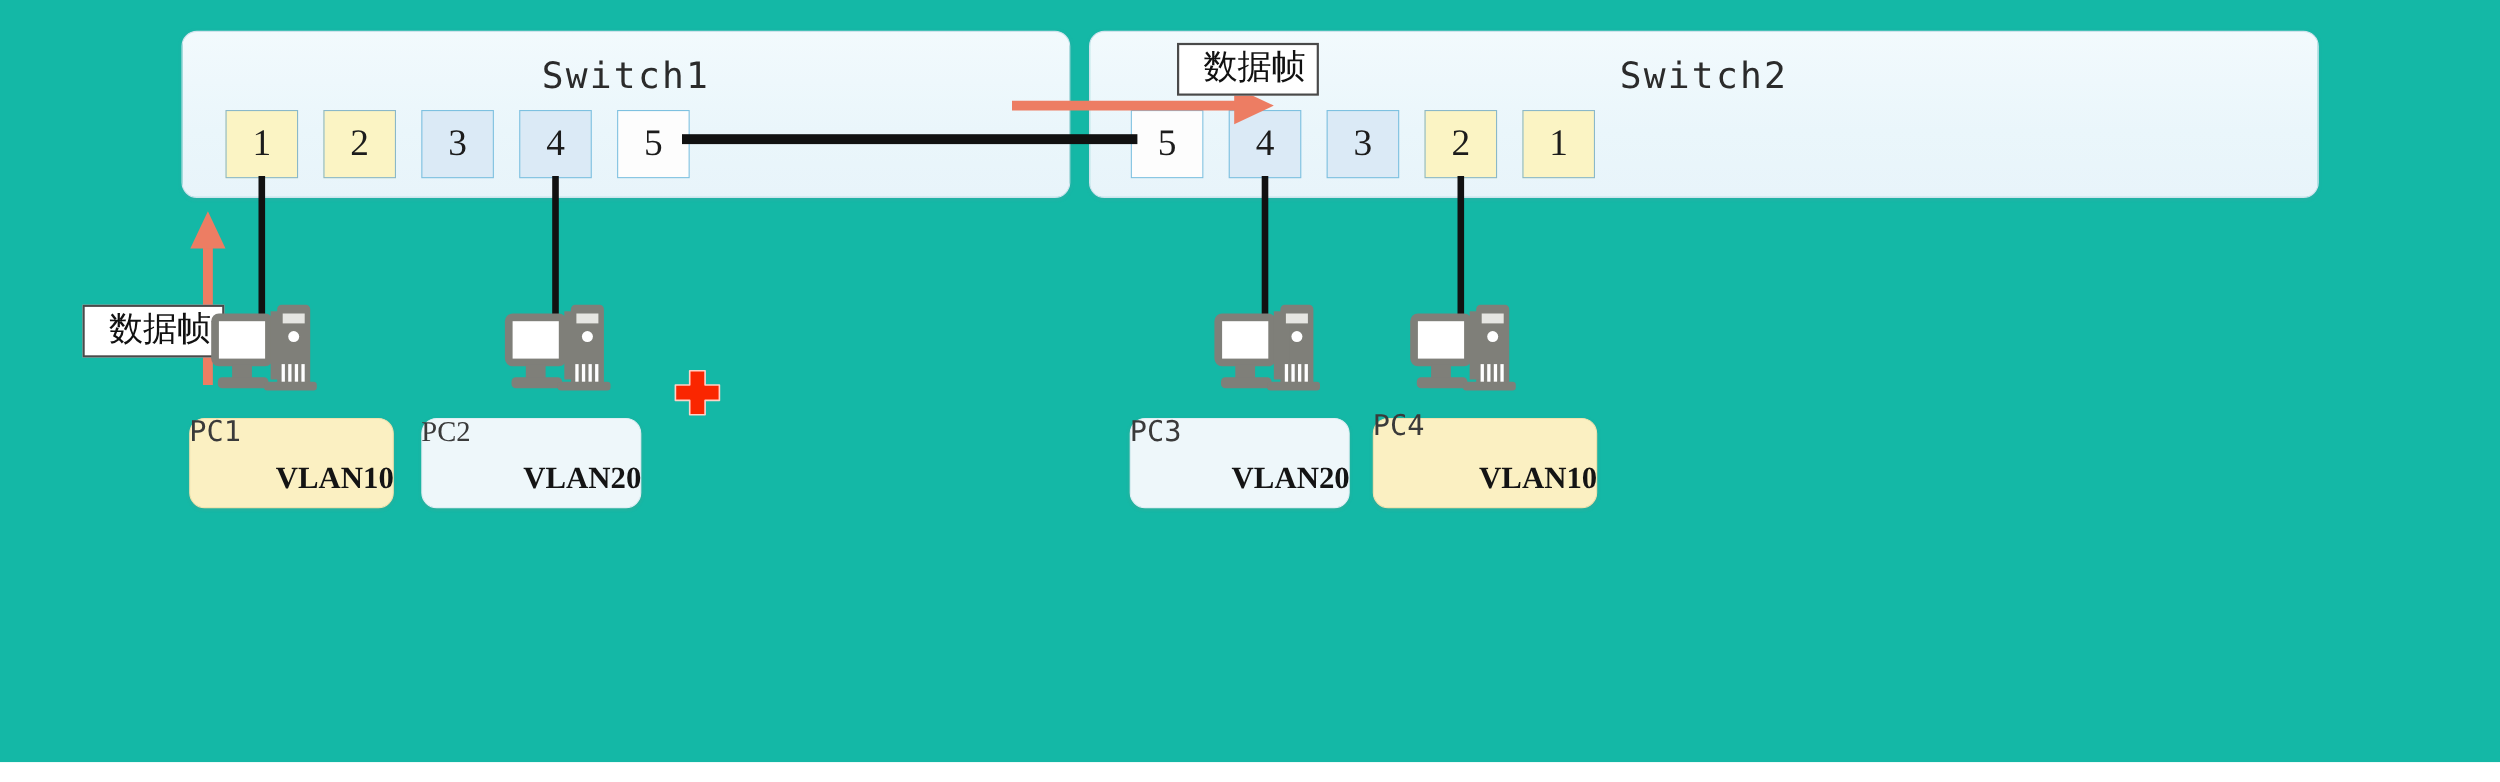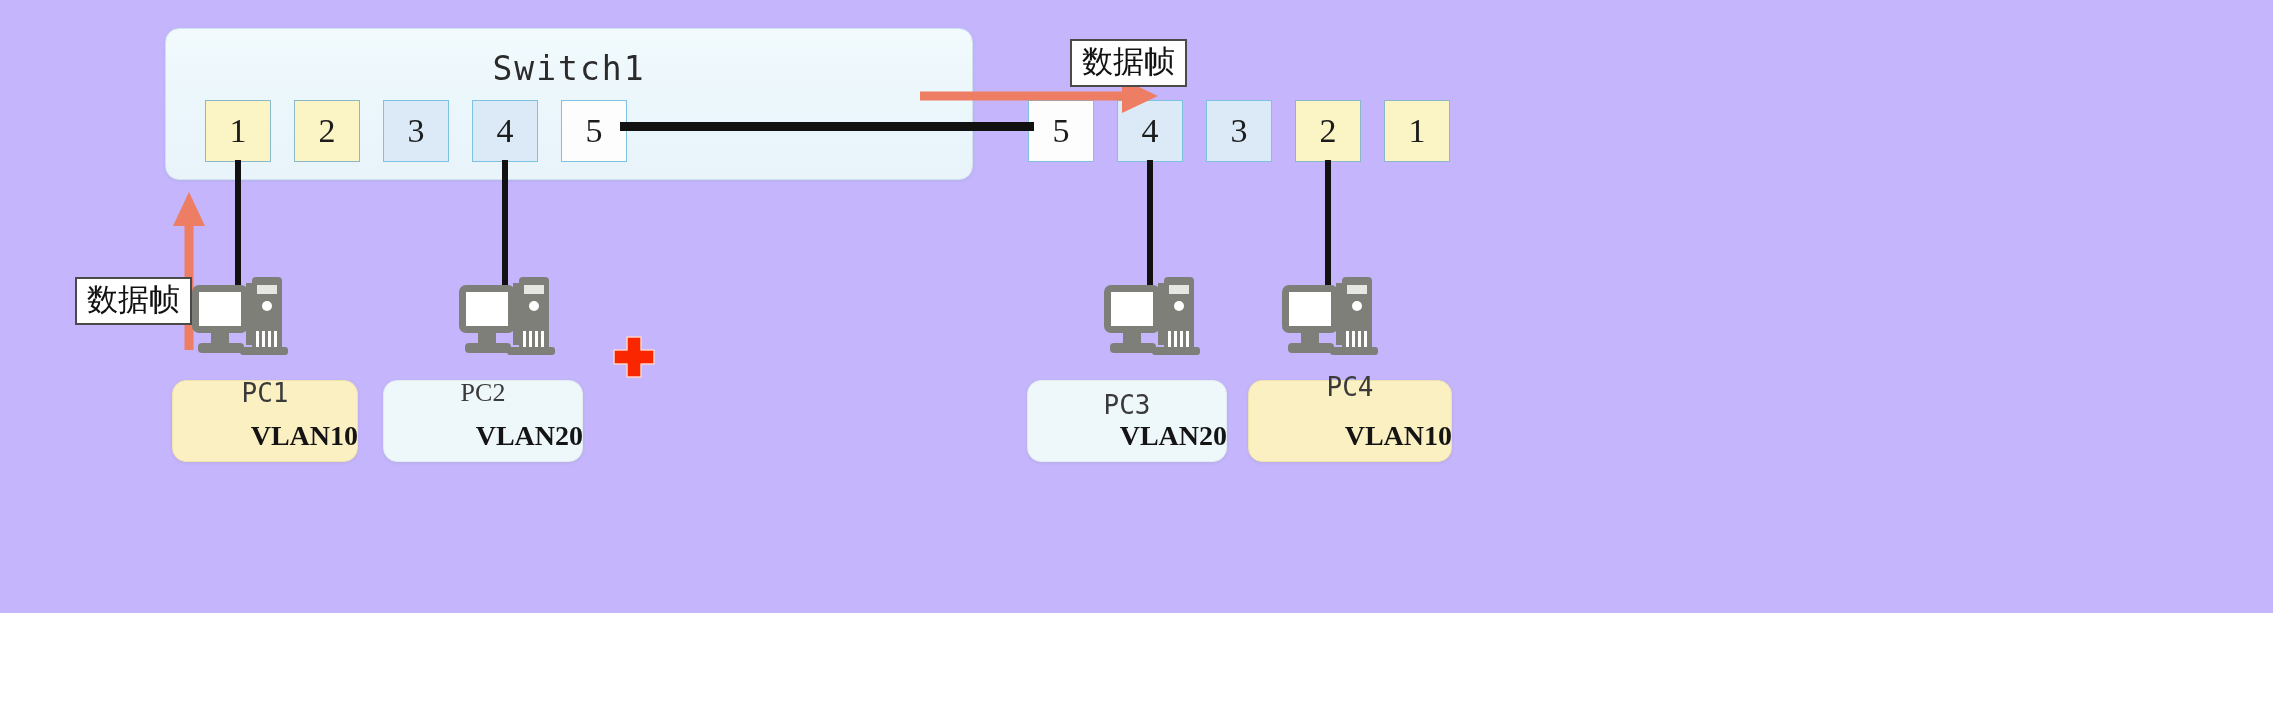--- a/index.html
+++ b/index.html
@@ -6,22 +6,22 @@
     margin: 0;
     padding: 0;
     background: #ffffff;
   }
   body {
     font-family: "Liberation Serif", "DejaVu Serif", serif;
   }
   #canvas {
     position: relative;
     width: 2273px;
-    height: 613px;
-    background: #c4b5fd;
+    height: 693px;
+    background: #14b8a6;
     overflow: hidden;
   }
 
   
   .switch-box {
     position: absolute;
     border: 1px solid #cfe3ec;
     border-radius: 14px;
     background: linear-gradient(180deg, #f2fafd 0%, #eaf6fb 60%, #e8f4fa 100%);
     box-shadow: 0 1px 3px rgba(120,150,165,0.18);
@@ -69,21 +69,21 @@
     background: #fbf0c2;
     border: 1px solid #f0e2ad;
   }
   .host-box.vlan20 {
     background: #eef7fa;
     border: 1px solid #dfeef3;
   }
   .host-name {
     position: absolute;
     left: 0; right: 0;
-    text-align: center;
+    text-align: left;
     font-family: "DejaVu Sans Mono", "Liberation Mono", monospace;
     font-size: 26px;
     color: #3a3a3a;
   }
   .host-vlan {
     position: absolute;
     left: 0; right: 0;
     text-align: right;
     font-family: "Liberation Serif", "DejaVu Serif", serif;
     font-weight: bold;
@@ -107,21 +107,21 @@
   }
 
   
   .flow { position: absolute; }
 
   
   .callout {
     position: absolute;
     border: 2px solid #4a4a4a;
     background: #ffffff;
-    padding: 4px 10px 7px 10px;
+    padding: 4px 10px 7px 22px;
     font-family: "DejaVu Sans", "Liberation Sans", sans-serif;
     font-size: 31px;
     line-height: 1.05;
     color: #111111;
     white-space: nowrap;
     box-sizing: border-box;
   }
 
   
   .red-cross { position: absolute; }
@@ -144,20 +144,23 @@
   <div class="port vlan20" style="left:383px; top:100px;">
     <span>3</span>
   </div>
   <div class="port vlan20" style="left:472px; top:100px;">
     <span>4</span>
   </div>
   <div class="port trunk" style="left:561px; top:100px;">
     <span>5</span>
   </div>
 
+  <div class="switch-box" style="left:990px; top:28px; width:1118px; height:152px;">
+    <div class="switch-title">Switch2</div>
+  </div>
 
   <div class="port trunk" style="left:1028px; top:100px;">
     <span>5</span>
   </div>
   <div class="port vlan20" style="left:1117px; top:100px;">
     <span>4</span>
   </div>
   <div class="port vlan20" style="left:1206px; top:100px;">
     <span>3</span>
   </div>
@@ -195,21 +198,21 @@
 
   <div class="host-box vlan10" style="left:172px; top:380px; width:186px; height:82px;"></div>
   <div class="host-name" style="left:172px; top:378px; width:186px;">PC1</div>
   <div class="host-vlan" style="left:172px; top:420px; width:186px;">VLAN10</div>
 
   <div class="host-box vlan20" style="left:383px; top:380px; width:200px; height:82px;"></div>
   <div class="host-name" style="left:383px; top:378px; width:200px;font-family:Liberation Serif, serif;">PC2</div>
   <div class="host-vlan" style="left:383px; top:420px; width:200px;">VLAN20</div>
 
   <div class="host-box vlan20" style="left:1027px; top:380px; width:200px; height:82px;"></div>
-  <div class="host-name" style="left:1027px; top:378px; width:200px;margin-top:12px;">PC3</div>
+  <div class="host-name" style="left:1027px; top:378px; width:200px;">PC3</div>
   <div class="host-vlan" style="left:1027px; top:420px; width:200px;">VLAN20</div>
 
   <div class="host-box vlan10" style="left:1248px; top:380px; width:204px; height:82px;"></div>
   <div class="host-name" style="left:1248px; top:372px; width:204px;">PC4</div>
   <div class="host-vlan" style="left:1248px; top:420px; width:204px;">VLAN10</div>
 
   <svg class="pc-icon" style="left:190px; top:275px; width:100px; height:88px;" viewBox="0 0 100 88">
     <g fill="#7f7f79">
       <rect x="2" y="10" width="56" height="48" rx="7"></rect>
       <rect x="21" y="56" width="18" height="14"></rect>

